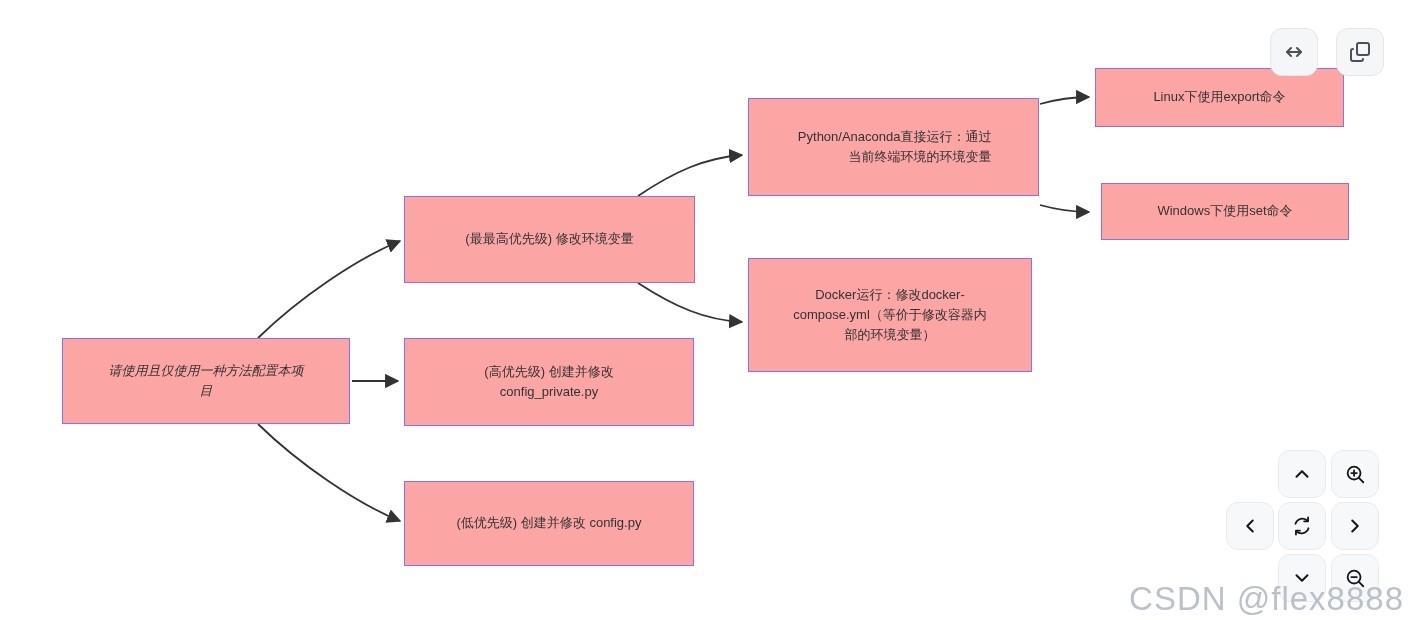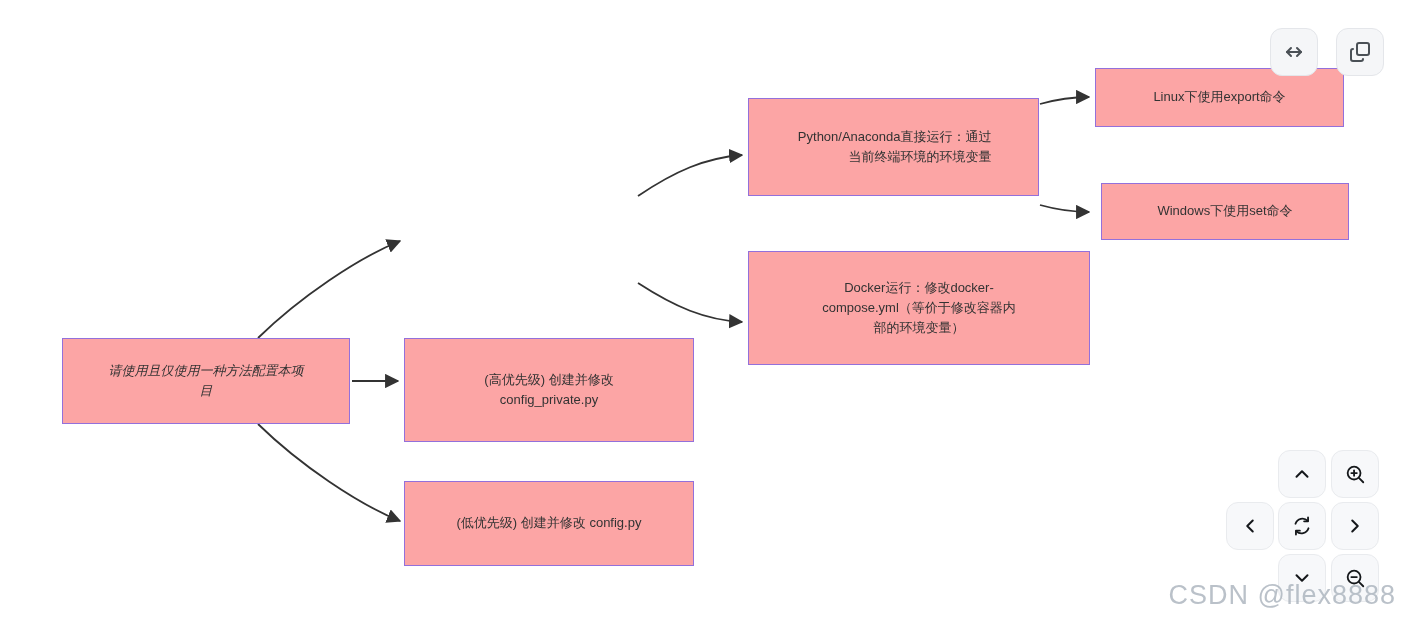--- a/index.html
+++ b/index.html
@@ -17,22 +17,22 @@
   .node .lbl{display:inline-block;}
   .btn{
     position:absolute;z-index:3;width:48px;height:48px;border-radius:12px;
     background:#F5F6F8;border:1px solid #E4E6EA;box-sizing:border-box;
     display:flex;align-items:center;justify-content:center;cursor:pointer;
     color:#4A5056;padding:0;
   }
   .btn.pad{background:#F7F8FA;border-color:#E9EBEE;color:#15181B;}
   .btn svg{display:block;}
   .watermark{
-    position:absolute;z-index:5;right:12px;top:580px;
-    font-size:27px;color:rgba(166,175,186,0.78);letter-spacing:1px;
+    position:absolute;z-index:5;right:4px;top:580px;
+    font-size:33px;color:rgba(166,175,186,0.78);letter-spacing:1px;
     white-space:nowrap;pointer-events:none;
   }
 </style>
 </head>
 <body>
 
 <div class="canvas">
 
   <svg class="edges" width="1408" height="620" viewBox="0 0 1408 620">
     <defs>
@@ -47,30 +47,33 @@
       <path d="M638,196 C675,171 705,158 742,155" marker-end="url(#arrow)"></path>
       <path d="M638,283 C675,307 705,320 742,322" marker-end="url(#arrow)"></path>
       <path d="M1040,104 C1058,99 1072,97 1089,97" marker-end="url(#arrow)"></path>
       <path d="M1040,205 C1058,210 1072,212 1089,212" marker-end="url(#arrow)"></path>
     </g>
   </svg>
 
   <div class="node" style="left:62px;top:338px;width:288px;height:86px;">
     <span class="lbl" style="max-width:202px;font-style:italic;">请使用且仅使用一种方法配置本项目</span>
   </div>
-  <div class="node" style="left:404px;top:338px;width:290px;height:104px;align-items:center;">
+  <div class="node" style="left:404px;top:196px;width:291px;height:87px;">
+    <span class="lbl" style="max-width:192px;">(最最高优先级) 修改环境变量</span>
+  </div>
+  <div class="node" style="left:404px;top:338px;width:290px;height:88px;align-items:center;">
     <span class="lbl" style="max-width:200px;">(高优先级) 创建并修改 config_private.py</span>
   </div>
   <div class="node" style="left:404px;top:481px;width:290px;height:85px;">
     <span class="lbl" style="max-width:200px;">(低优先级) 创建并修改 config.py</span>
   </div>
   <div class="node" style="left:748px;top:98px;width:291px;height:98px;text-align:right;">
     <span class="lbl" style="max-width:196px;">Python/Anaconda直接运行：通过当前终端环境的环境变量</span>
   </div>
-  <div class="node" style="left:748px;top:251px;width:342px;height:114px;">
+  <div class="node" style="left:748px;top:258px;width:284px;height:114px;">
     <span class="lbl" style="max-width:198px;">Docker运行：修改docker-compose.yml（等价于修改容器内部的环境变量）</span>
   </div>
   <div class="node" style="left:1095px;top:68px;width:249px;height:59px;">
     <span class="lbl">Linux下使用export命令</span>
   </div>
   <div class="node" style="left:1095px;top:183px;width:248px;height:57px;margin-left:6px;">
     <span class="lbl">Windows下使用set命令</span>
   </div>
 
   <button class="btn" style="left:1270px;top:28px;">

